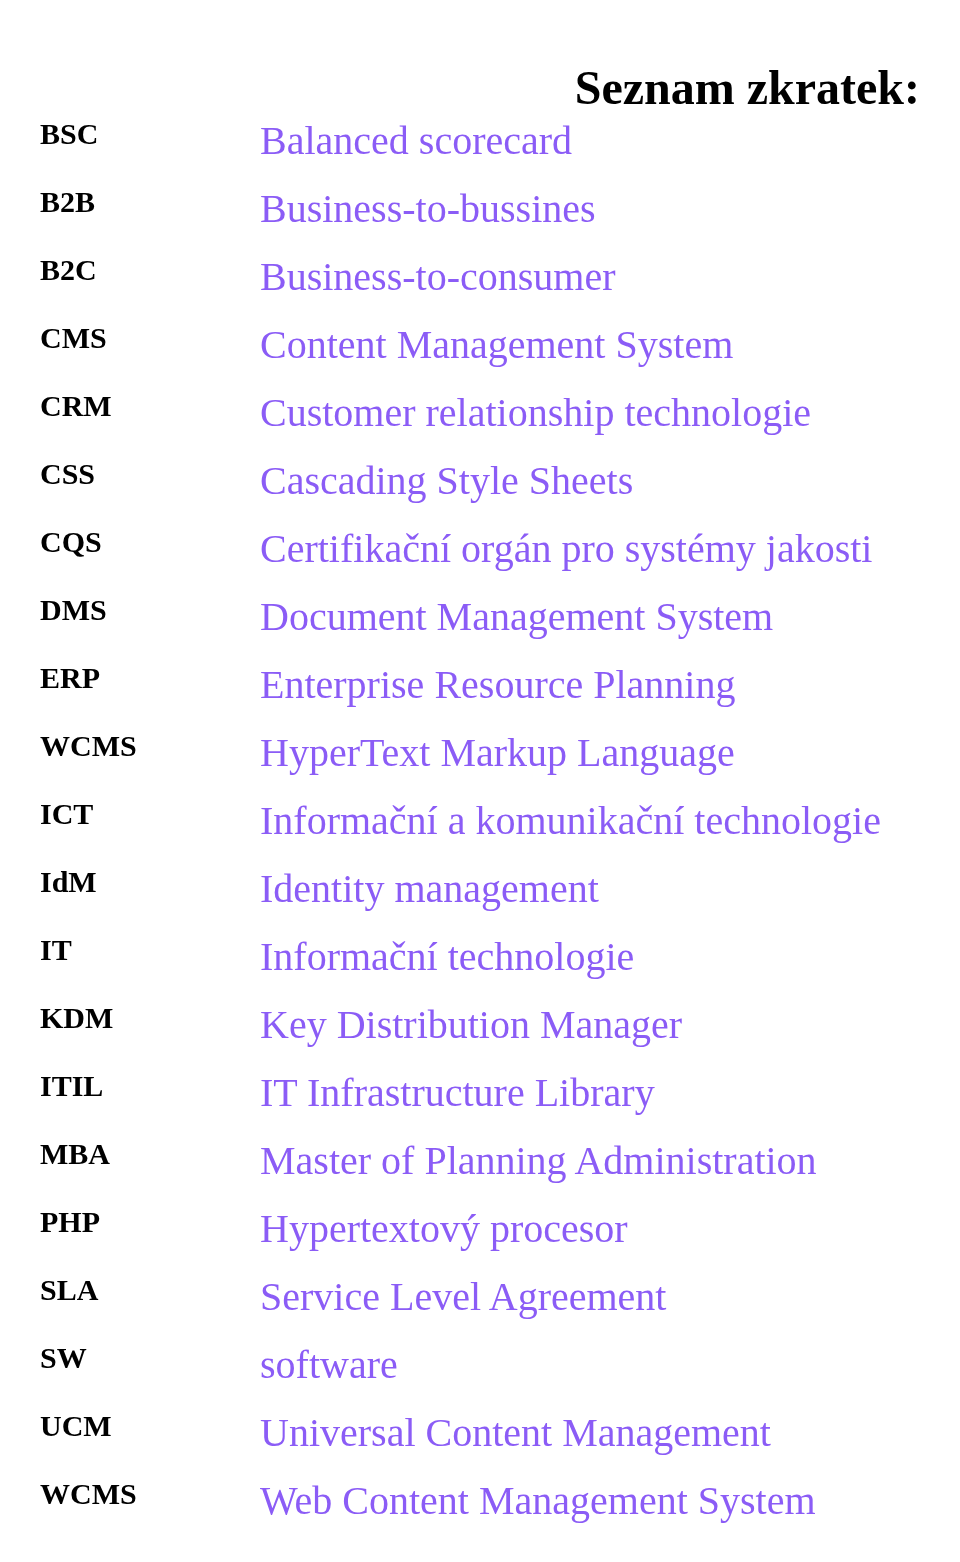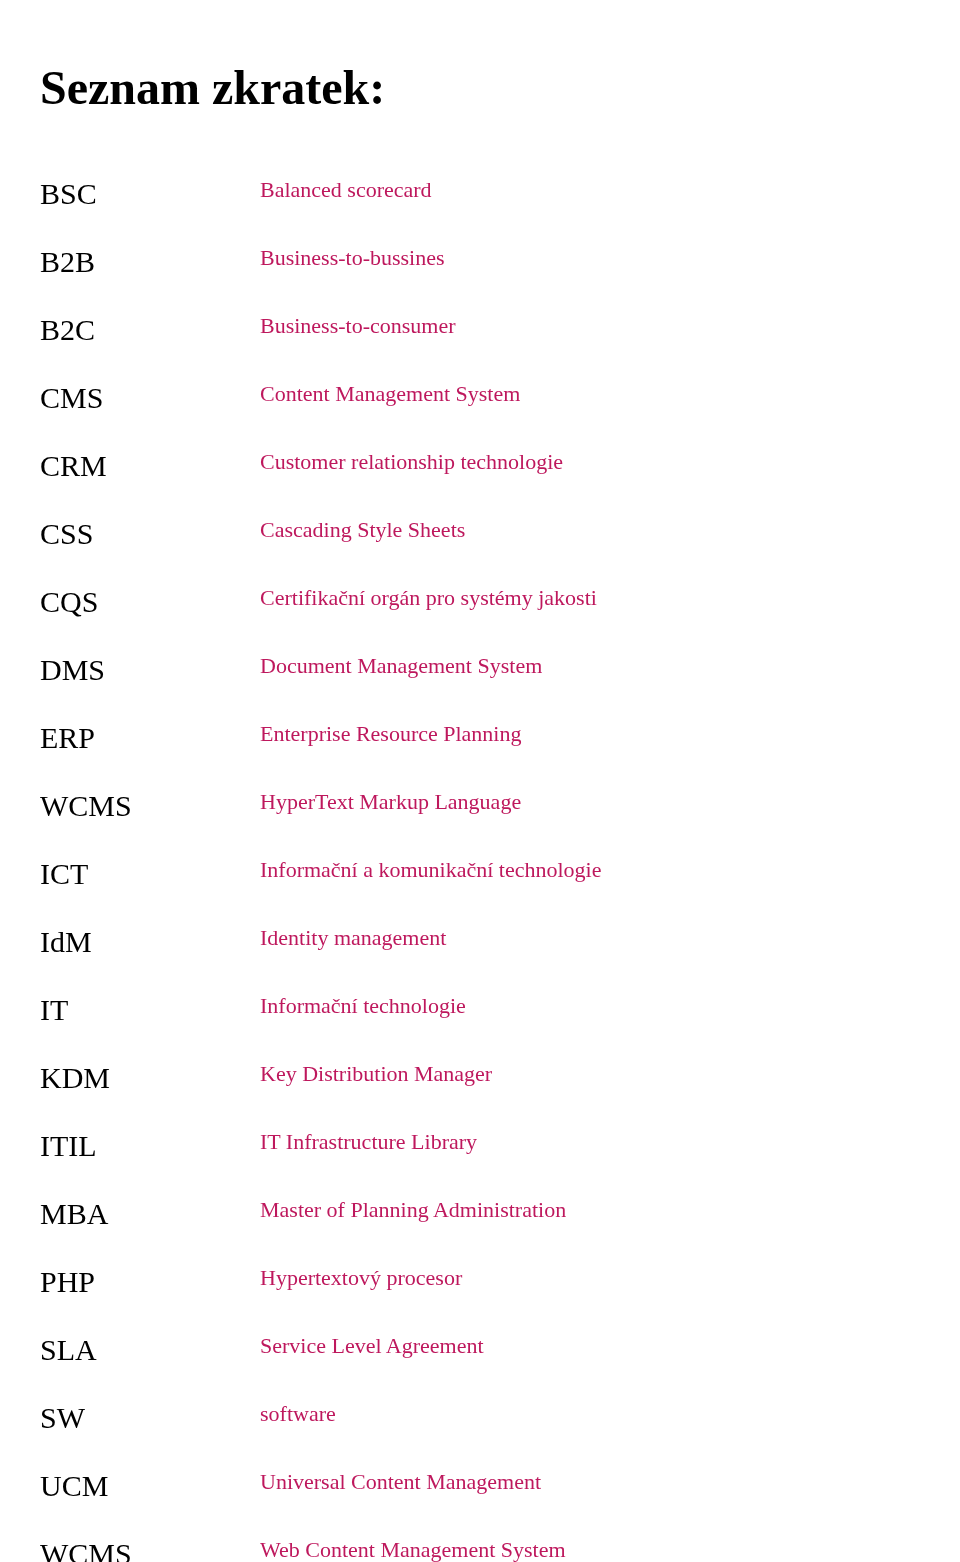--- a/index.html
+++ b/index.html
@@ -12,49 +12,49 @@
       background-color: #ffffff;
       font-family: "Times New Roman", Times, serif;
       padding: 60px 40px 60px 40px;
       width: 960px;
       min-height: 1562px;
     }
 
     h1 {
       font-size: 48px;
       font-weight: bold;
-      margin-bottom: 60px;
       color: #000000;
+      text-align: right;
     }
 
     .abbreviation-list {
       width: 100%;
     }
 
     .abbreviation-row {
       display: flex;
       flex-direction: row;
       align-items: flex-start;
       margin-bottom: 18px;
       min-height: 50px;
     }
 
     .abbr-key {
       font-size: 30px;
-      font-weight: normal;
+      font-weight: bold;
       color: #000000;
       width: 220px;
       min-width: 220px;
       padding-top: 2px;
     }
 
     .abbr-value {
-      font-size: 22px;
+      font-size: 40px;
       font-weight: normal;
-      color: #be185d;
+      color: #8b5cf6;
       flex: 1;
       padding-top: 2px;
     }
   </style>
 </head>
 <body>
 
 <h1>Seznam zkratek:</h1>
 
 <div class="abbreviation-list">

